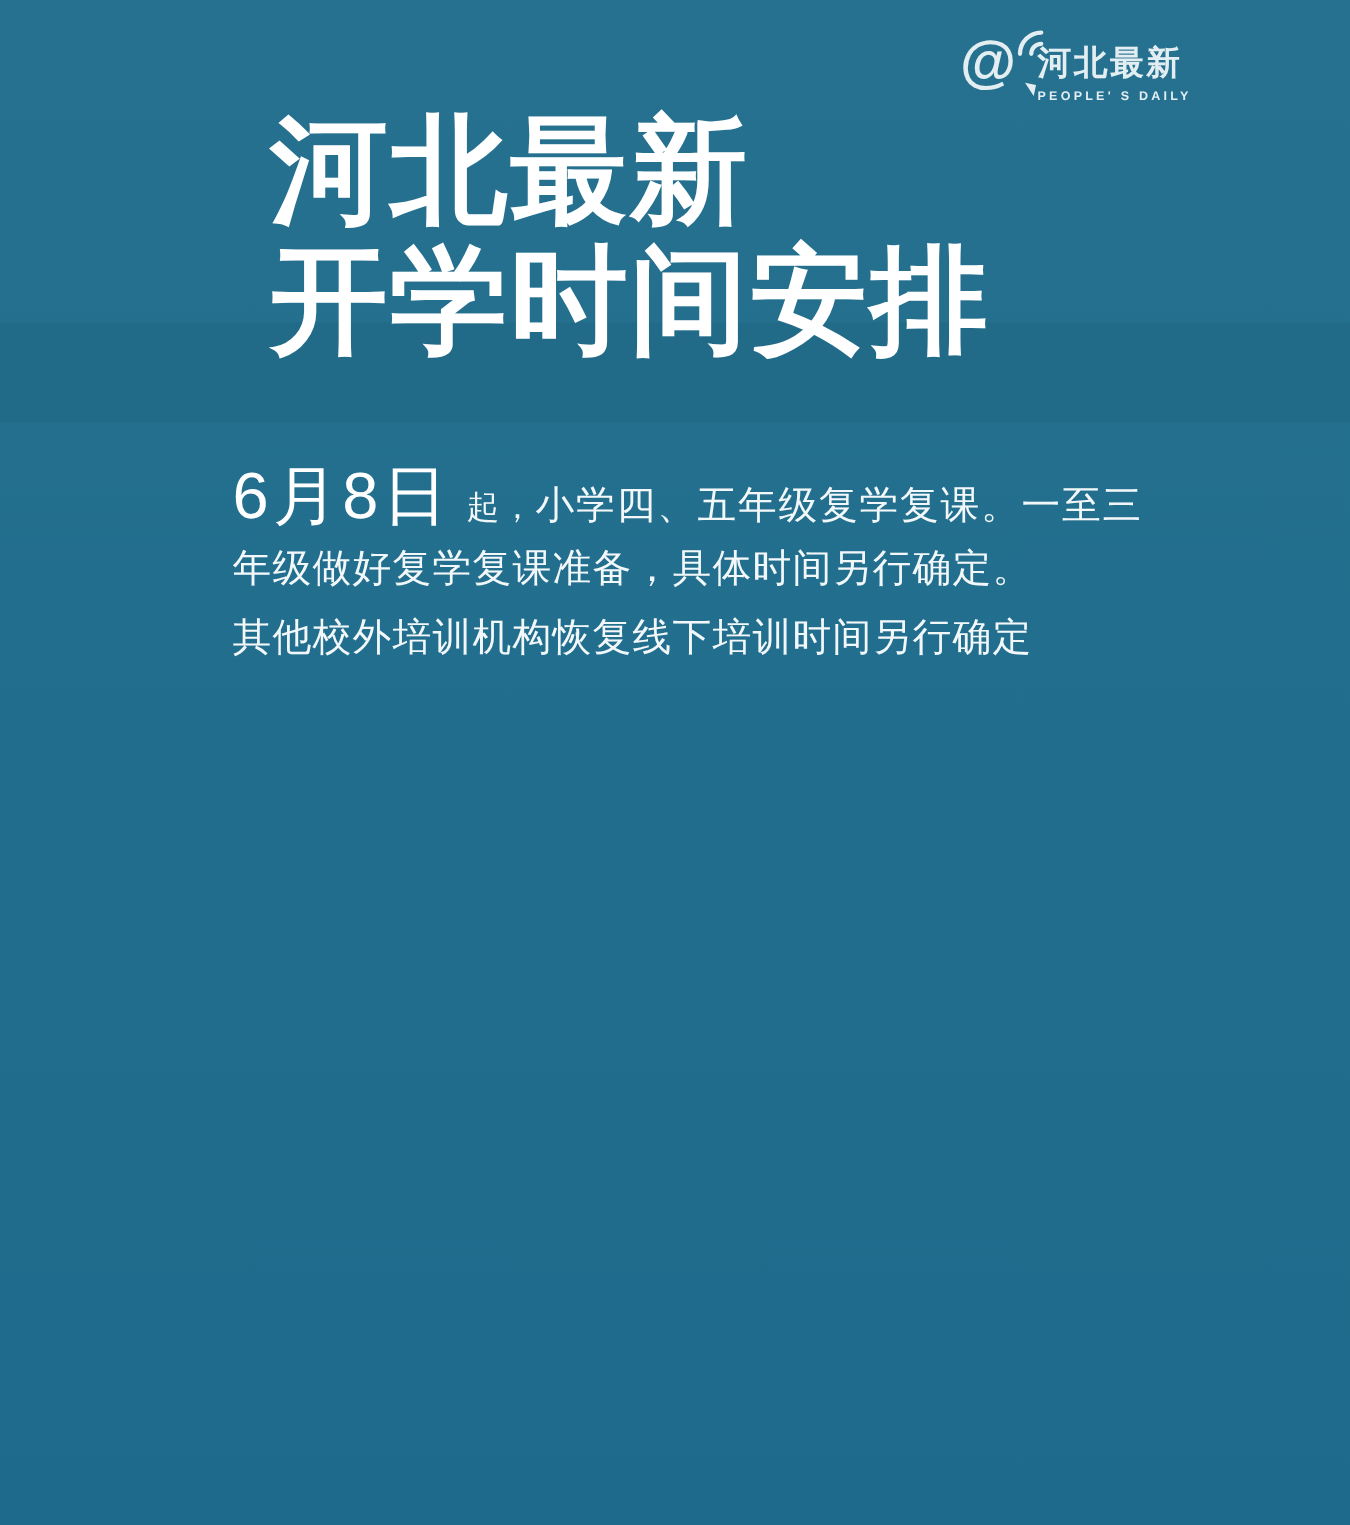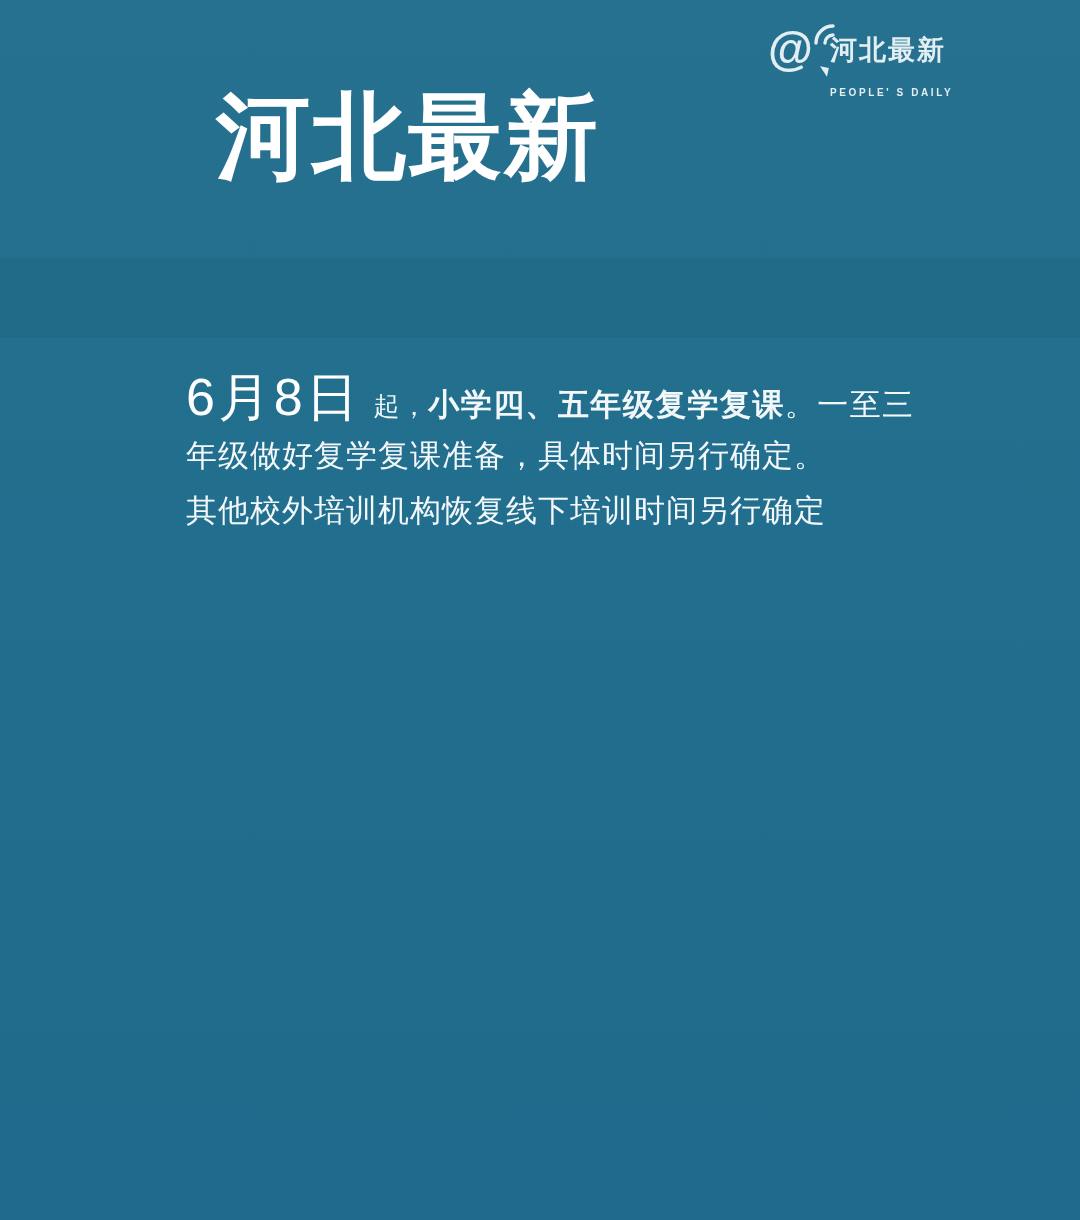--- a/index.html
+++ b/index.html
@@ -18,45 +18,46 @@
   .logo{position:absolute;left:768px;top:24px;display:flex;align-items:flex-start;
         color:#f3f9fb;opacity:.92;}
   .logo-at{position:relative;width:52px;height:54px;}
   .logo-at .at{font-size:46px;line-height:50px;font-weight:700;letter-spacing:0;}
   .logo-at svg{position:absolute;right:-16px;top:-6px;}
   .logo-at .tail{position:absolute;right:-8px;bottom:2px;width:0;height:0;
         border-left:9px solid transparent;border-top:9px solid #f3f9fb;
         transform:rotate(12deg);}
   .logo-col{margin-left:10px;padding-top:8px;}
   .logo-cn{font-size:27px;font-weight:800;letter-spacing:2px;white-space:nowrap;}
-  .logo-en{font-size:10px;font-weight:700;letter-spacing:2.6px;margin-top:19px;white-space:nowrap;}
+  .logo-en{font-size:10px;font-weight:700;letter-spacing:2.6px;margin-top:4px;white-space:nowrap;}
 
   
   .content{position:absolute;left:186px;top:372px;width:728px;color:#f2f8fa;}
   p.item{margin:0;font-size:31px;line-height:50px;letter-spacing:1px;font-weight:500;
          text-align:justify;}
   p.item .date{font-size:52px;font-weight:300;letter-spacing:3px;color:#ffffff;
          padding-right:12px;white-space:nowrap;}
   p.item .qi{font-size:26px;}
   .seg{font-weight:500;}
-  .seg.b{font-weight:700;}
+  .seg.b{font-weight:400;}
   .item-gap{margin-top:53px;}
   .item-gap-4{margin-top:52px;}
   .item-gap-5{margin-top:45px;}
   p.footnote{margin:5px 0 0 0;font-size:31px;line-height:50px;letter-spacing:1px;
          font-weight:400;color:#f2f8fa;white-space:nowrap;}
 </style>
 </head>
 <body>
 
 <div class="page" style="background: linear-gradient(rgb(38, 113, 143) 0%, rgb(29, 106, 140) 100%);">
   <div class="seam"></div>
 
   <h1 class="title">
     <span class="tline">河北最新</span>
+    <span class="tline">开学时间安排</span>
   </h1>
 
   <div class="logo">
     <div class="logo-at">
       <span class="at">@</span>
       <svg width="28" height="28" viewBox="0 0 28 28">
         <path d="M3,17 A8,8 0 0 1 11,25" fill="none" stroke="#f3f9fb" stroke-width="3.4" stroke-linecap="round" transform="rotate(-90 14 14)"></path>
         <path d="M3,8 A17,17 0 0 1 20,25" fill="none" stroke="#f3f9fb" stroke-width="3.4" stroke-linecap="round" transform="rotate(-90 14 14)"></path>
       </svg>
       <span class="tail"></span>

